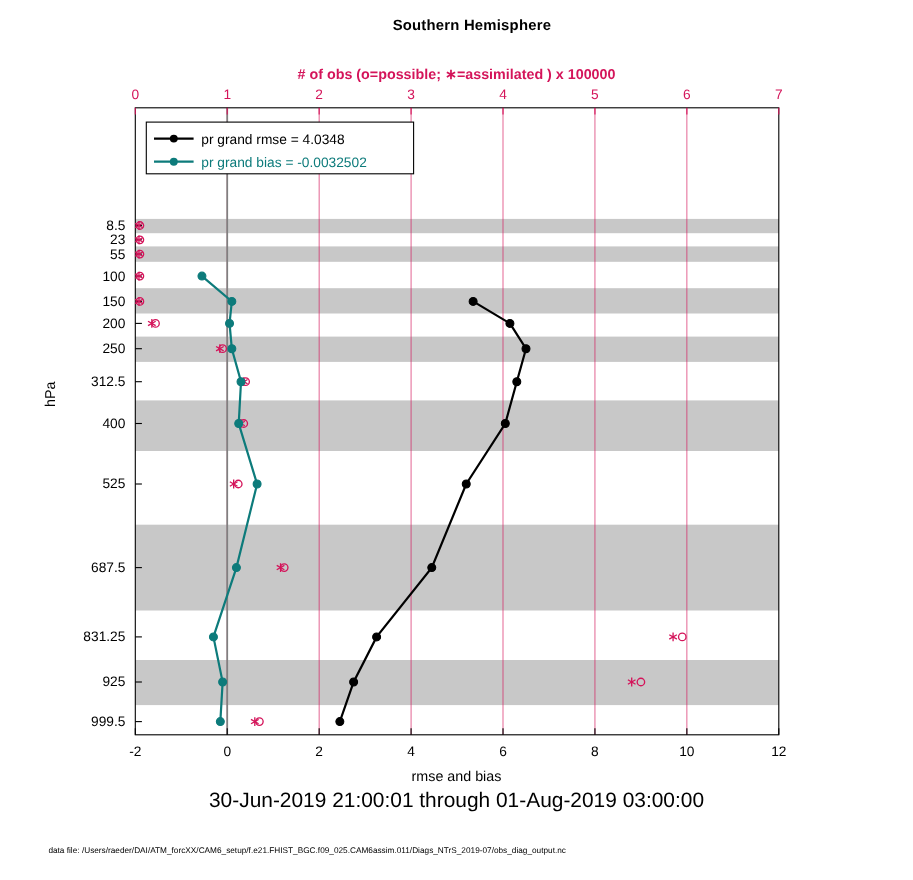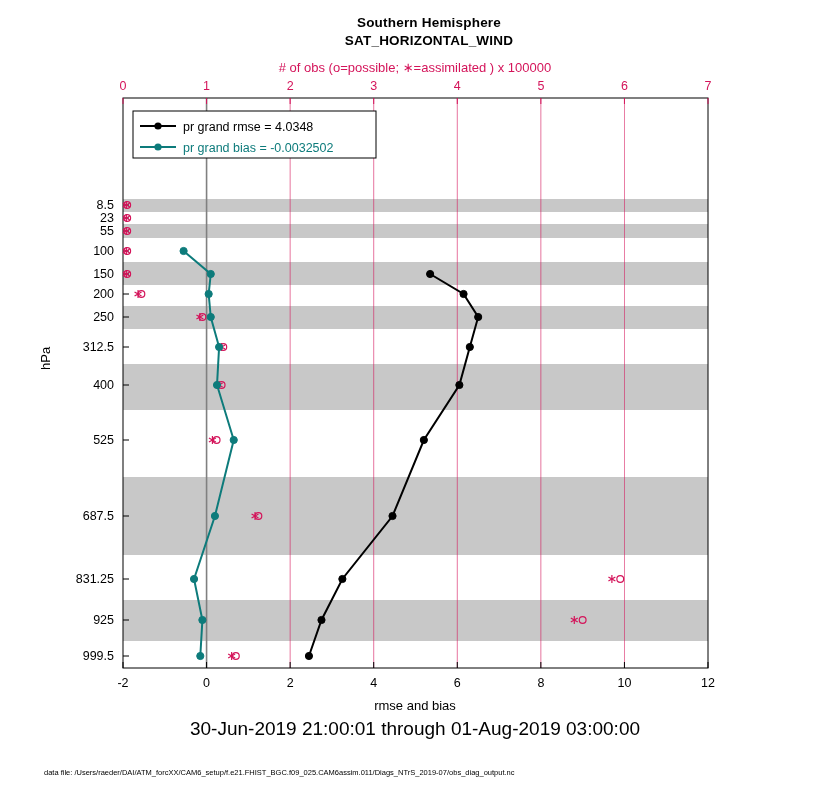--- a/index.html
+++ b/index.html
@@ -35,21 +35,21 @@
     margin-left: 28px;
   }
   .top-axis-label {
     position: absolute;
     top: 60px;
     left: 0;
     width: 830px;
     text-align: center;
     font-size: 13px;
     color: #d4145a;
-    font-weight: normal;
+    font-weight: bold;
   }
   .bottom-axis-label {
     position: absolute;
     top: 698px;
     left: 0;
     width: 830px;
     text-align: center;
     font-size: 13px;
   }
   .date-range {
@@ -97,21 +97,20 @@
     font-family: "Liberation Sans", sans-serif;
   }
 </style>
 </head>
 <body>
 
 <div id="root">
 
   <div class="title-block">
     <div class="title-line">Southern Hemisphere</div>
-    <div class="title-line">SAT_HORIZONTAL_WIND</div>
   </div>
 
   <div class="top-axis-label"># of obs (o=possible; ∗=assimilated ) x 100000</div>
 
   <div class="ylabel">hPa</div>
 
   <svg class="plot" width="830" height="800">
     <g id="svg-content">
         <rect x="123" y="199" width="585" height="13" fill="#c8c8c8" stroke="none"></rect>
         <rect x="123" y="224" width="585" height="14" fill="#c8c8c8" stroke="none"></rect>

